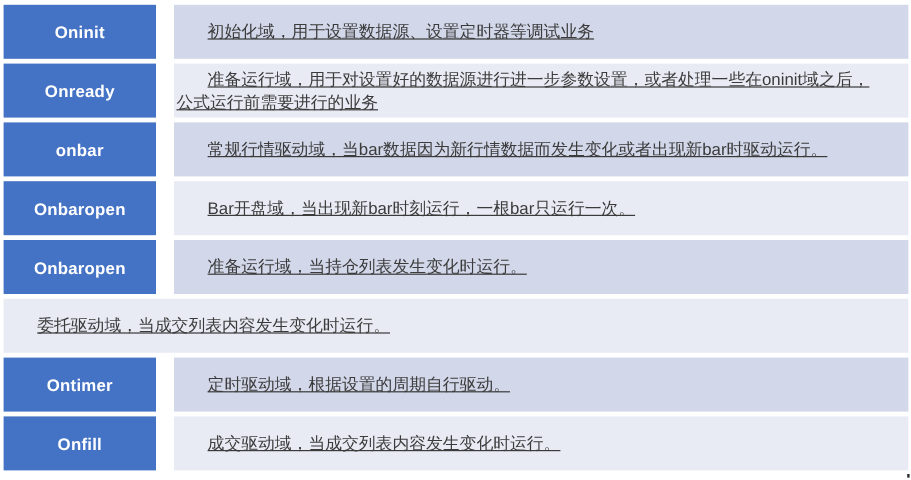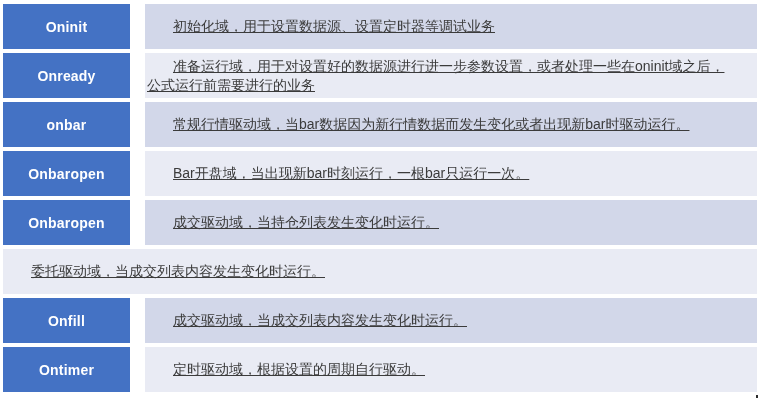--- a/index.html
+++ b/index.html
@@ -106,42 +106,42 @@
     <div class="cell-desc">
       <p>Bar开盘域，当出现新bar时刻运行，一根bar只运行一次。</p>
     </div>
   </div>
 
   <div class="row">
     <div class="cell-label">
       <span>Onbaropen</span>
     </div>
     <div class="cell-desc">
-      <p>成交驱动域，当持仓列表发生变化时运行。</p>
+      <p>准备运行域，当持仓列表发生变化时运行。</p>
     </div>
   </div>
 
   <div class="row">
     <div class="cell-desc">
       <p>委托驱动域，当成交列表内容发生变化时运行。</p>
+    </div>
+  </div>
+
+  <div class="row">
+    <div class="cell-label">
+      <span>Ontimer</span>
+    </div>
+    <div class="cell-desc">
+      <p>定时驱动域，根据设置的周期自行驱动。</p>
     </div>
   </div>
 
   <div class="row">
     <div class="cell-label">
       <span>Onfill</span>
     </div>
     <div class="cell-desc">
       <p>成交驱动域，当成交列表内容发生变化时运行。</p>
     </div>
   </div>
 
-  <div class="row">
-    <div class="cell-label">
-      <span>Ontimer</span>
-    </div>
-    <div class="cell-desc">
-      <p>定时驱动域，根据设置的周期自行驱动。</p>
-    </div>
-  </div>
-
   <div class="stray-dot"></div>
 </div>
 
 </body></html>

